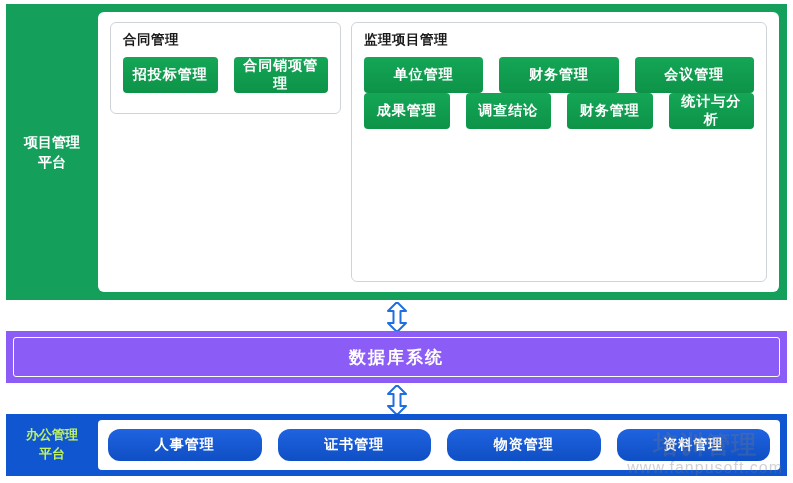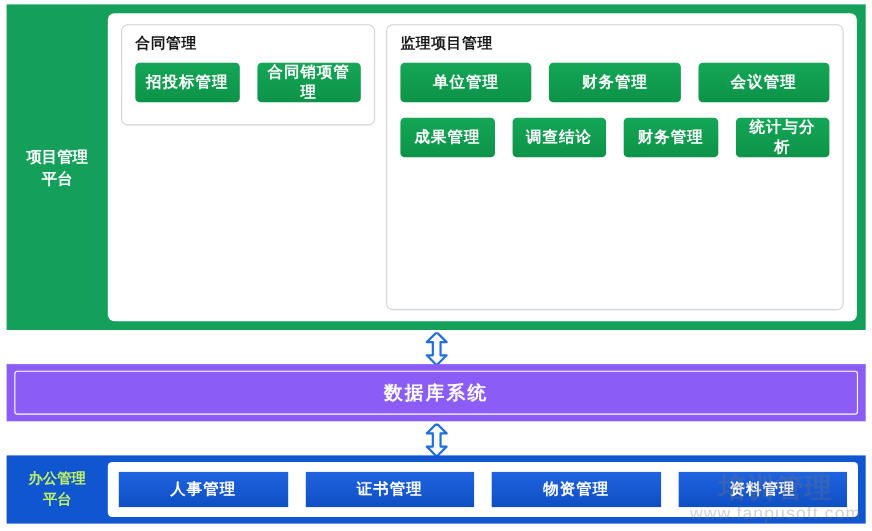--- a/index.html
+++ b/index.html
@@ -69,21 +69,21 @@
     letter-spacing: 0.5px;
   }
   .group-contract { height: 92px; }
   .group-supervision { flex: 1 1 auto; }
 
   .btn-row {
     display: flex;
     flex-direction: row;
     gap: 16px;
   }
-  .btn-row + .btn-row { margin-top: 14px; }
+  .btn-row + .btn-row { margin-top: 0; }
 
   .gbtn {
     flex: 1 1 0;
     height: 36px;
     background: #0c9c4c;
     background: linear-gradient(#14a656, #0d9348);
     border: none;
     border-radius: 4px;
     color: #ffffff;
     font-size: 14px;
@@ -169,21 +169,21 @@
     padding: 0 10px;
     box-sizing: border-box;
     gap: 16px;
   }
   .bbtn {
     flex: 1 1 0;
     height: 32px;
     background: #1558d6;
     background: linear-gradient(#1f63e0, #0f4fc4);
     border: none;
-    border-radius: 0;
+    border-radius: 12px;
     color: #ffffff;
     font-size: 14px;
     font-weight: bold;
     display: flex;
     align-items: center;
     justify-content: center;
     letter-spacing: 1px;
     cursor: pointer;
   }
 

